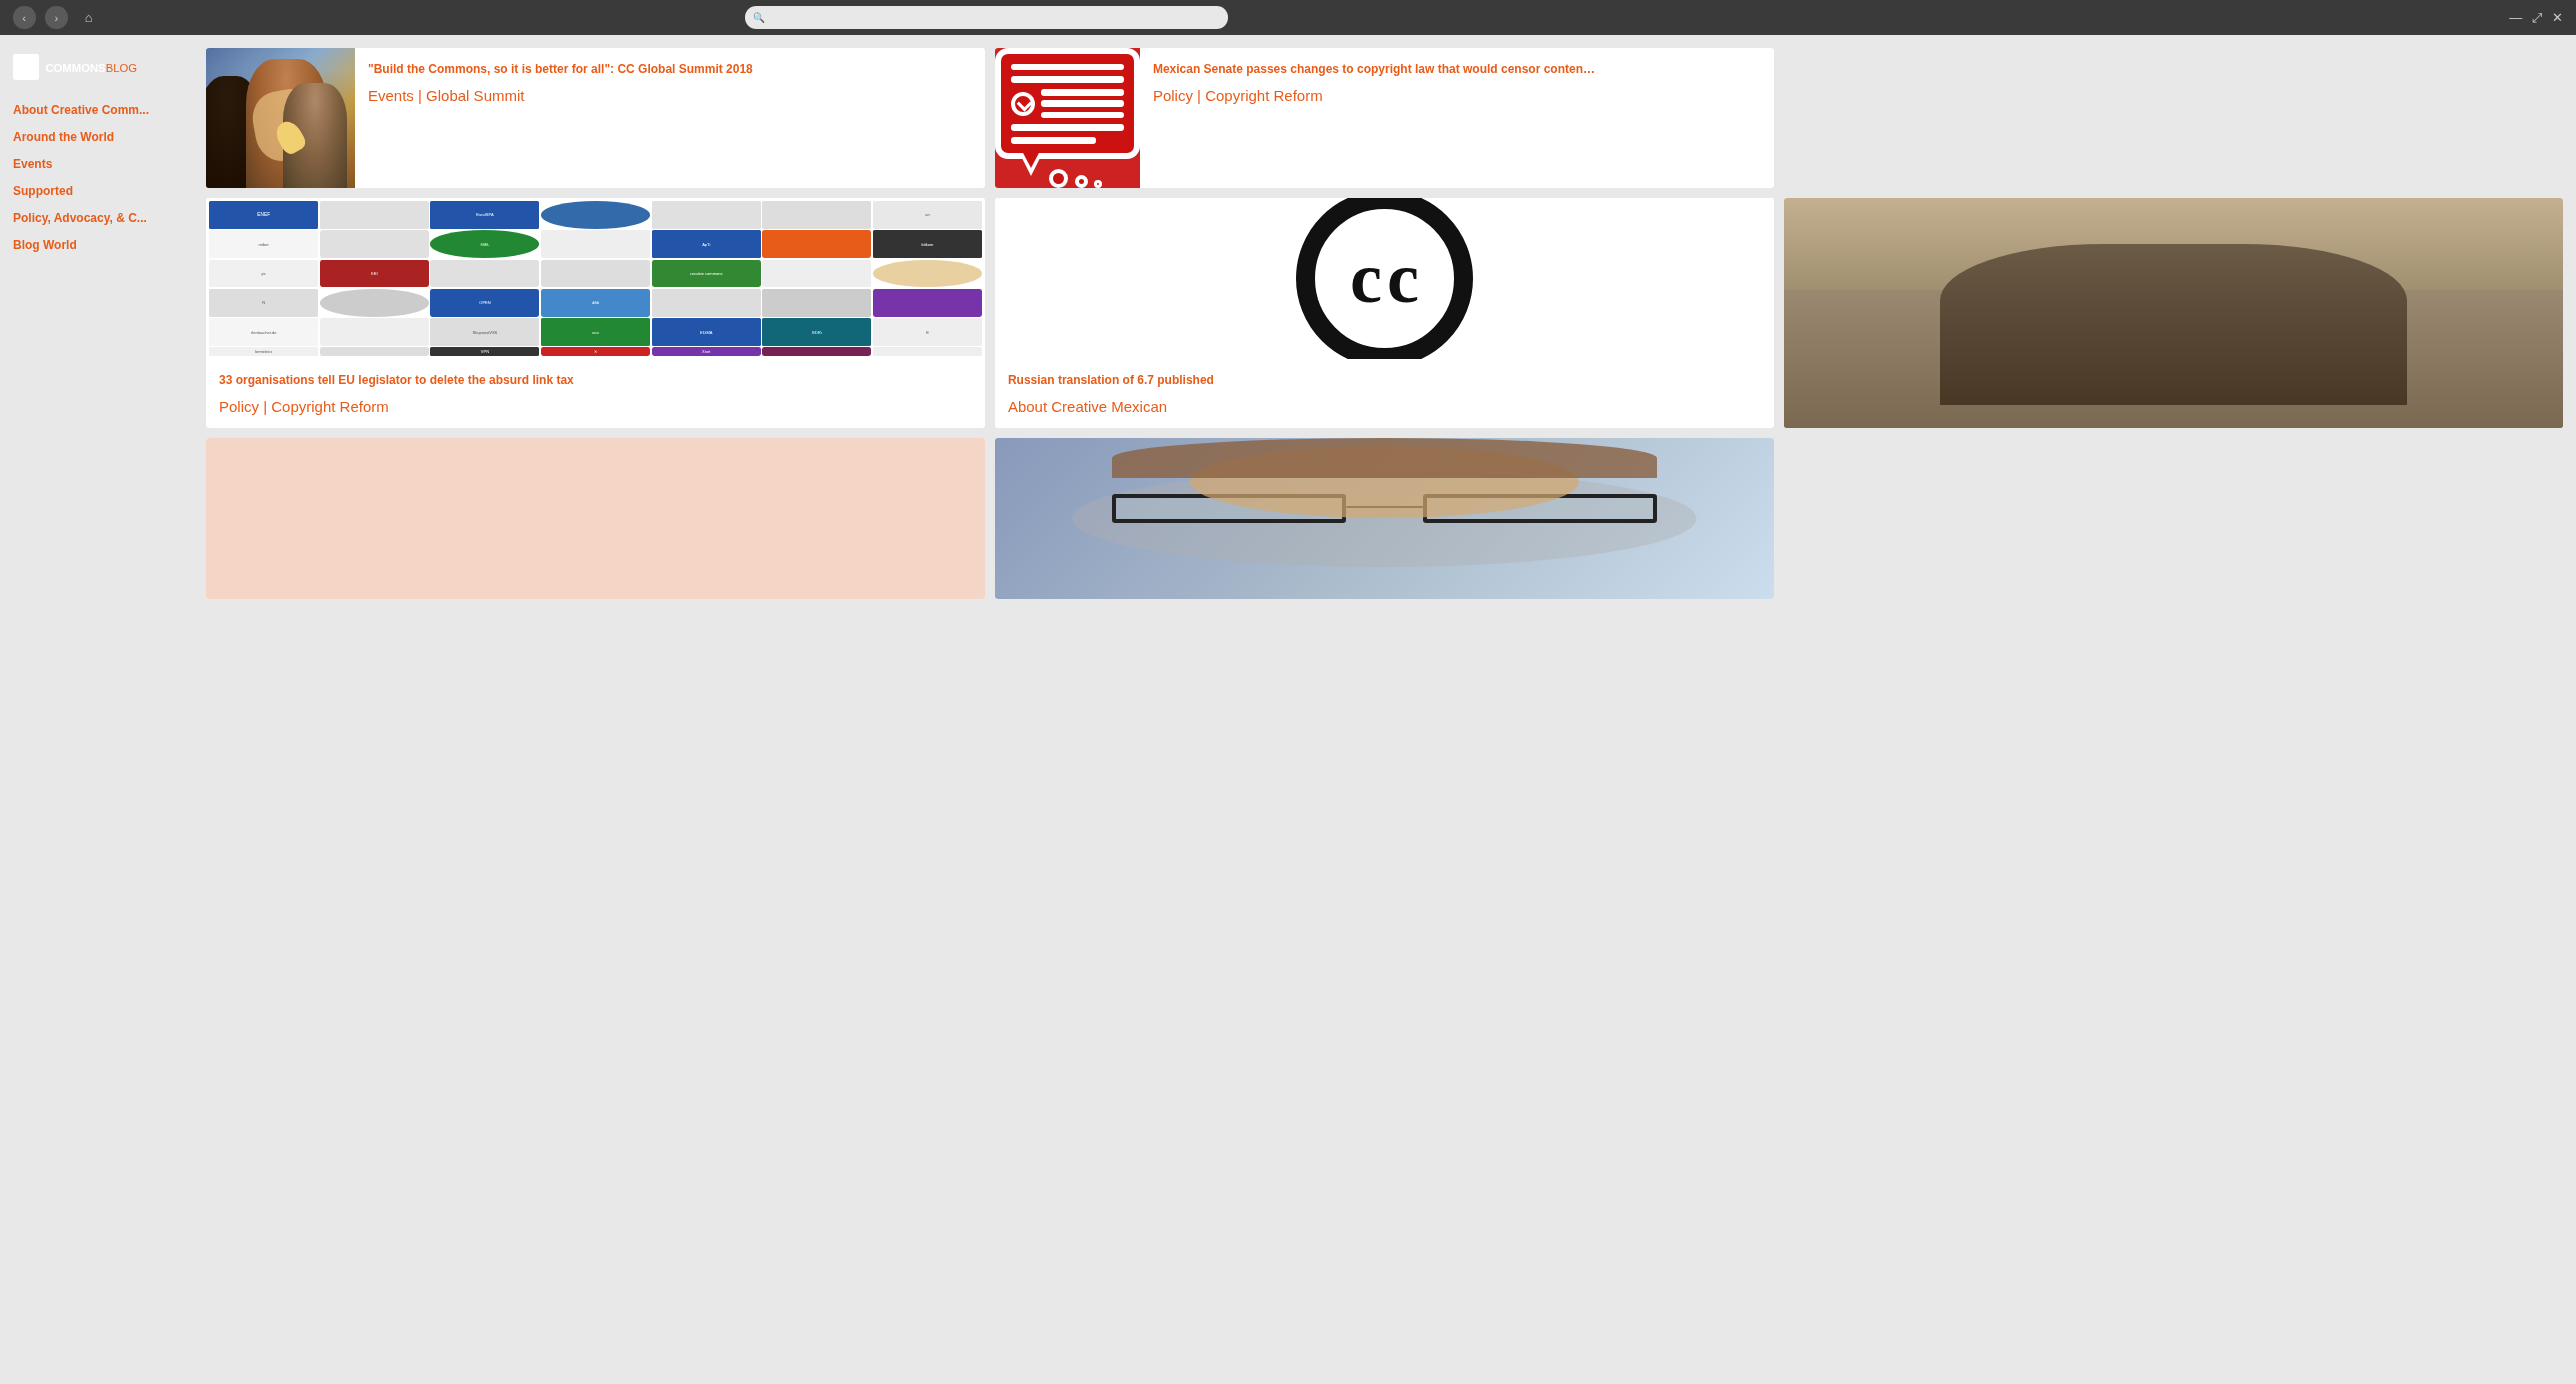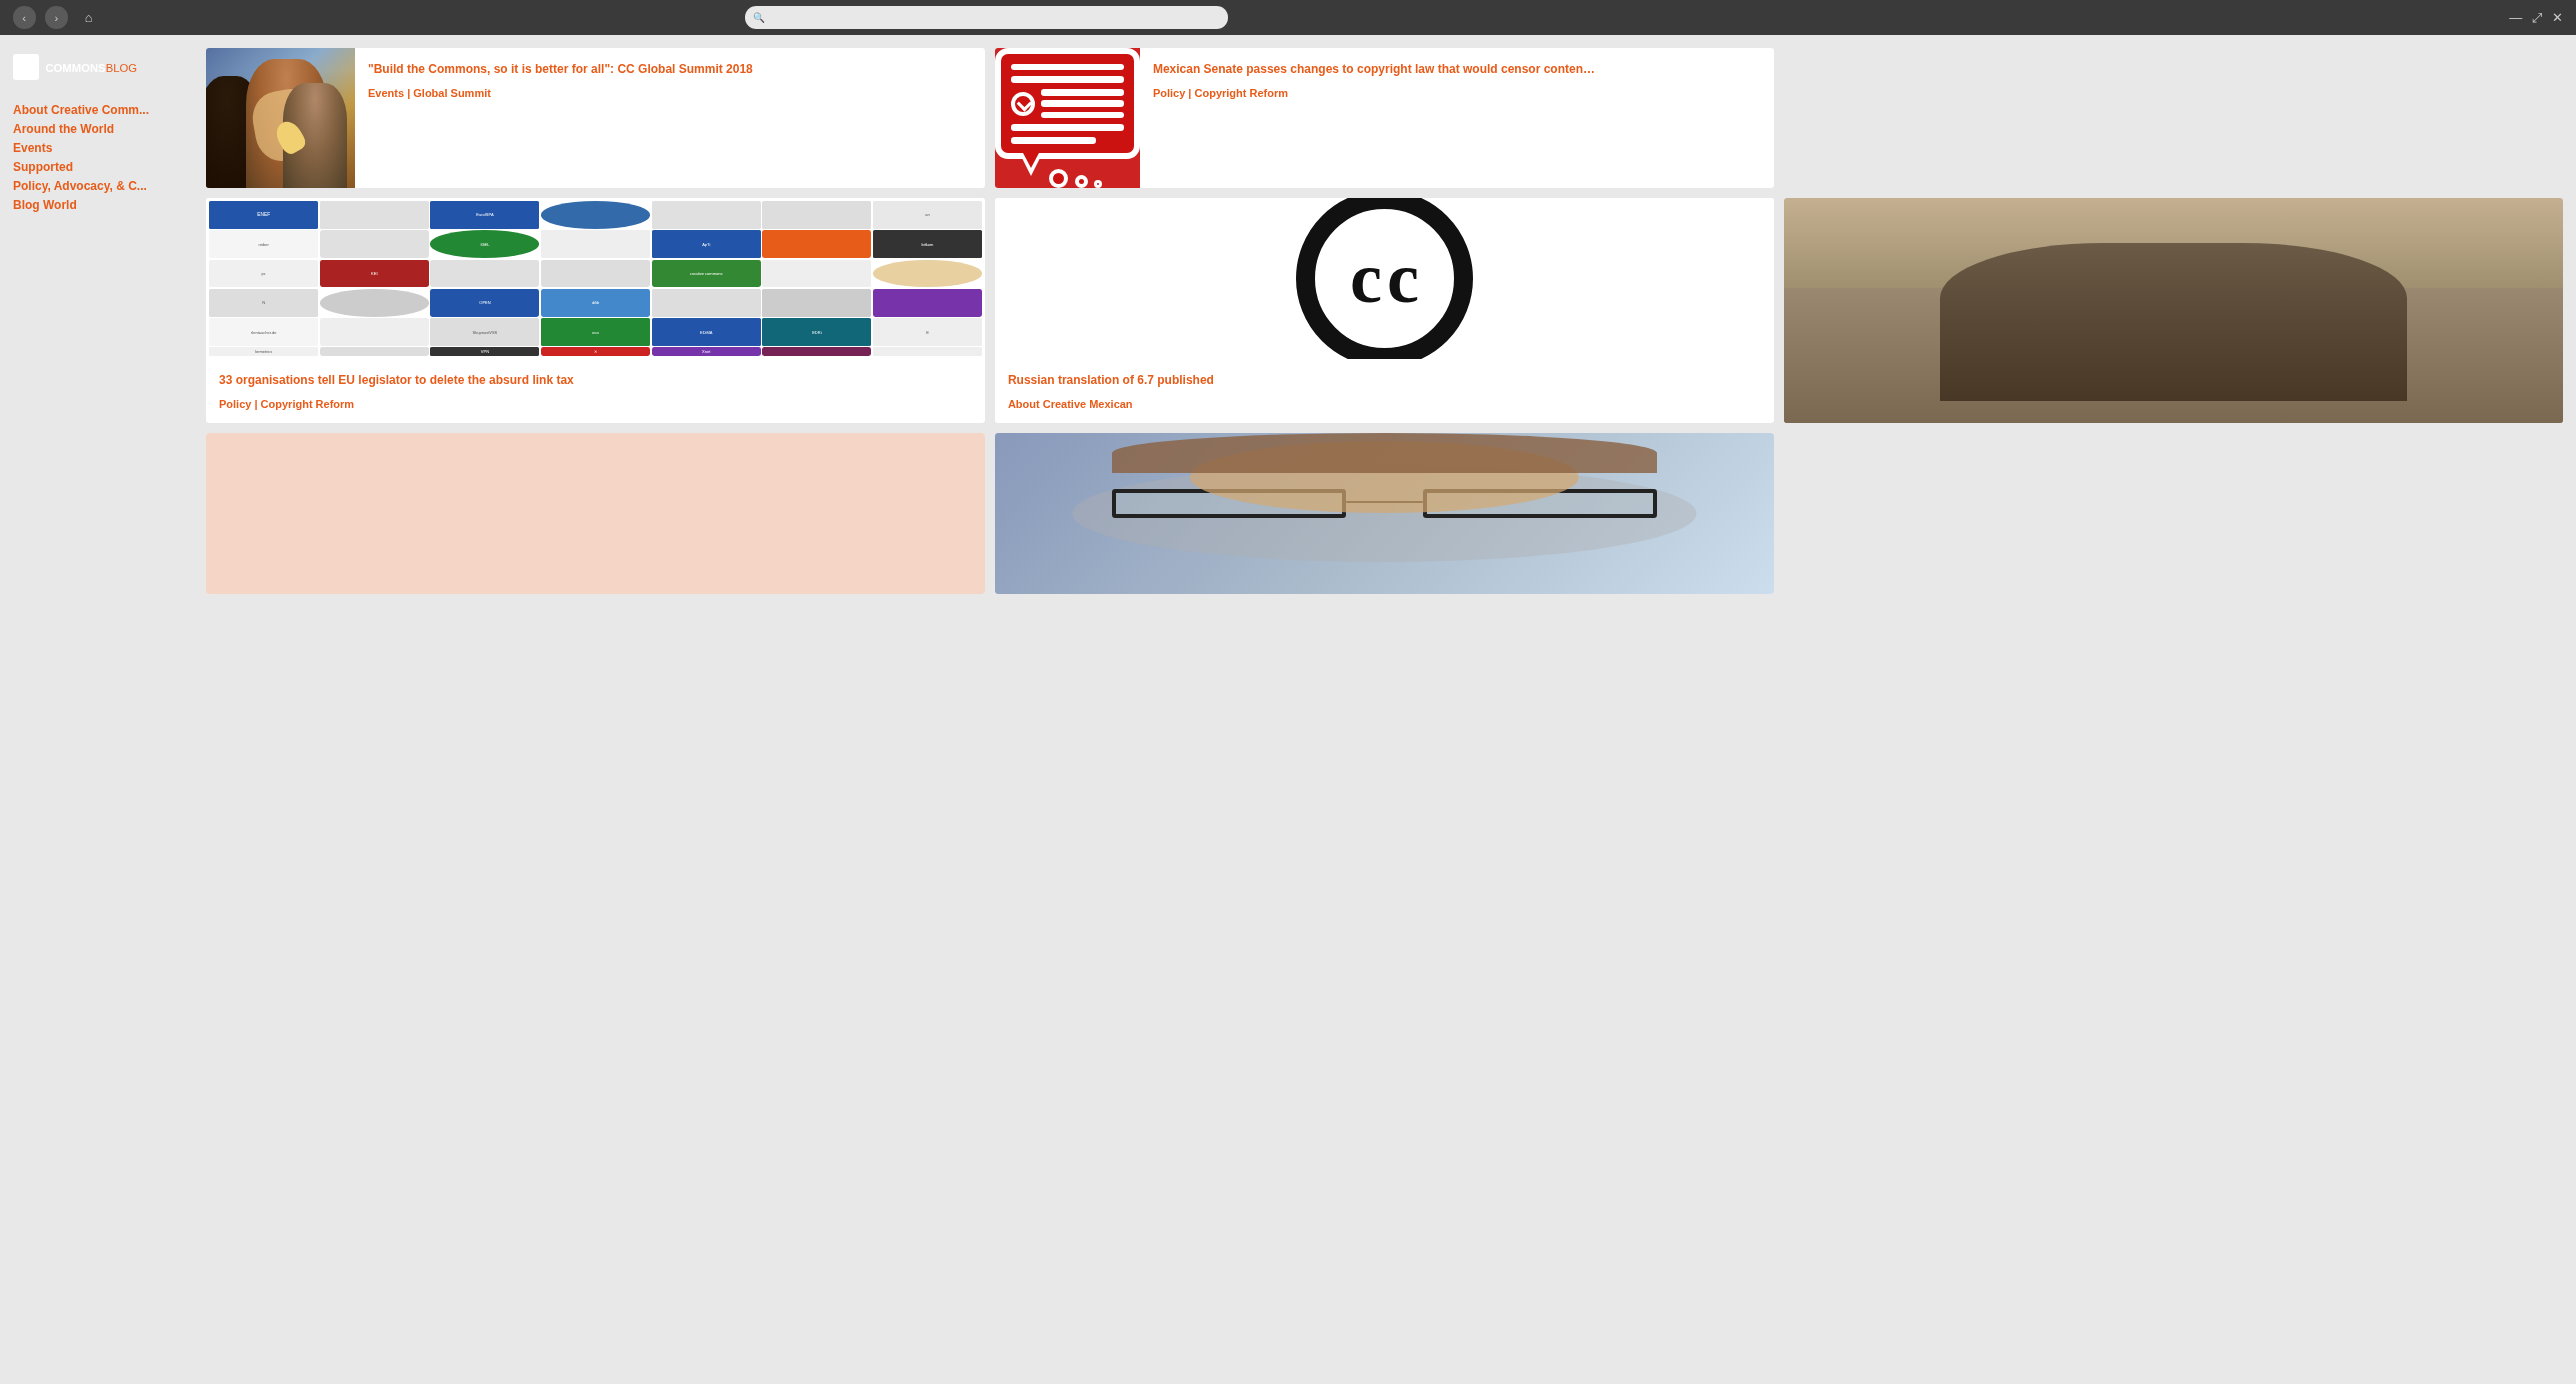--- a/index.html
+++ b/index.html
@@ -79,21 +79,21 @@
     }
     .logo-icon {
       width: 26px; height: 26px;
       background: white;
       border-radius: 2.4px;
       display: flex; align-items: center; justify-content: center;
       font-size: 14.5px;
     }
     .logo-commons { color: white; }
     .logo-blog { color: #e85c1a; }
-    .sidebar-nav { display: flex; flex-direction: column; gap: 5px; justify-content: flex-end; }
+    .sidebar-nav { display: flex; flex-direction: column; gap: 13px; justify-content: flex-end; }
     .sidebar-nav-item {
       color: #e85c1a;
       font-size: 12px;
       font-weight: 600;
       cursor: pointer;
       text-decoration: none;
     }
 
     
     .content-area {
@@ -124,23 +124,23 @@
     }
     .card-body { padding: 13px; flex: 1; }
     .card-title {
       color: #e85c1a;
       font-size: 12px;
       font-weight: 600;
       line-height: 1.4;
       margin-bottom: 9.7px;
     }
     .card-tags {
-      font-size: 11px;
+      font-size: 15px;
       color: #e85c1a;
-      font-weight: 700;
+      font-weight: 400;
     }
 
     .img-organisations {
       background: white;
       width: 100%; height: 100%;
       display: grid;
       grid-template-columns: repeat(7, 1fr);
       grid-template-rows: repeat(5, 1fr);
       gap: 1.6px;
       padding: 3.2px;

